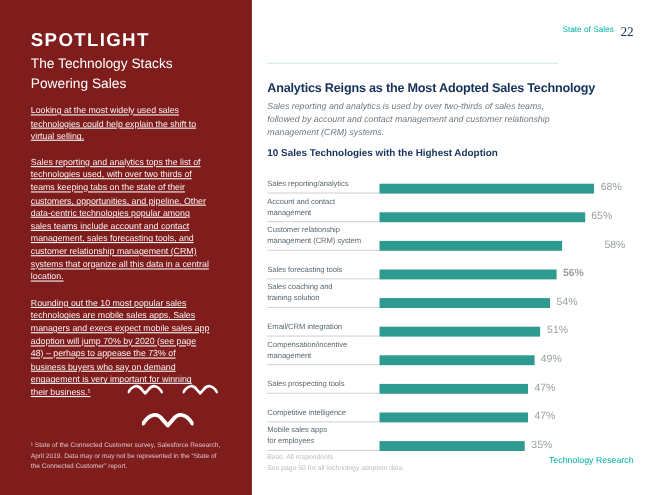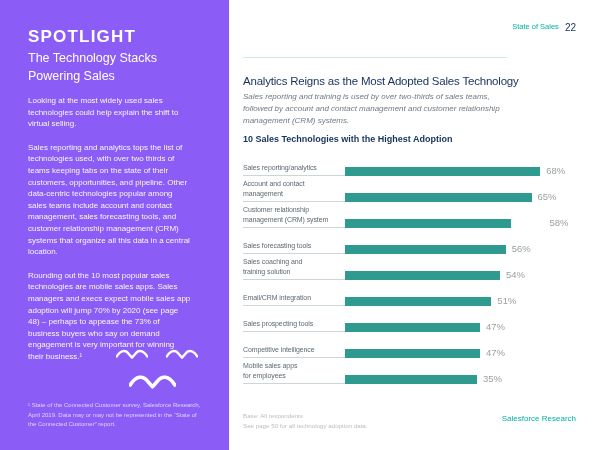--- a/index.html
+++ b/index.html
@@ -1,39 +1,39 @@
 <!DOCTYPE html>
 <html><head>
 <meta charset="utf-8">
 <style>
   html,body{margin:0;padding:0;background:#fff;}
   .page{position:relative;width:600px;height:450px;background:#ffffff;
         font-family:"Liberation Sans",sans-serif;overflow:hidden;}
 
   
-  .left-panel{position:absolute;left:0;top:0;width:229px;height:450px;background:#8b5cf6;color:#fff;}
+  .left-panel{position:absolute;left:0;top:0;width:229px;height:450px;background:#7f1d1d;color:#fff;}
   .kicker{position:absolute;left:28px;top:27px;font-size:17px;font-weight:bold;letter-spacing:1.2px;}
   .panel-title{position:absolute;left:28px;top:49px;font-size:12.5px;line-height:1.45;white-space:pre-line;}
   .panel-body{position:absolute;left:28px;top:95px;width:172px;}
-  .panel-body p{margin:0 8px 12px 0;font-size:8px;line-height:1.45;color:rgba(255,255,255,0.95);}
+  .panel-body p{margin:0 8px 12px 0;font-size:8px;line-height:1.45;color:rgba(255,255,255,0.95);text-decoration:underline;}
   .birds{position:absolute;left:116px;top:348px;width:96px;height:48px;}
   .bird{position:absolute;}
   .bird svg{display:block;}
   .bird-1{left:0;top:3;}
   .bird-2{left:50;top:3;left:50px;}
   .bird-3{left:13px;top:25px;}
   .panel-footnote{position:absolute;left:28px;top:401px;width:176px;font-size:6px;line-height:1.6;color:rgba(255,255,255,0.72);}
 
   
   .page-header{position:absolute;top:22px;right:24px;display:flex;align-items:flex-start;gap:6px;}
   .report-title{font-size:7.5px;color:#00b0a2;}
-  .page-number{font-size:10px;color:#16325c;}
+  .page-number{font-size:12px;color:#16325c;font-family:Liberation Serif, serif;}
 
   .title-rule{position:absolute;left:243px;top:57px;width:264px;height:1px;background:#cdebe7;}
-  .main-title{position:absolute;left:243px;top:67px;width:350px;font-size:11.5px;font-weight:normal;
+  .main-title{position:absolute;left:243px;top:67px;width:350px;font-size:11.5px;font-weight:bold;
               color:#16325c;letter-spacing:-0.2px;white-space:nowrap;}
   .main-subtitle{position:absolute;left:243px;top:91px;width:272px;font-size:8px;font-style:italic;
                  color:#6e7a83;line-height:1.5;}
   .chart-heading{position:absolute;left:243px;top:134px;font-size:9px;font-weight:bold;color:#16325c;}
 
   .chart{position:absolute;left:243px;top:150px;width:352px;}
   .chart-row{display:flex;align-items:flex-end;height:26px;}
   .row-labelwrap{width:102px;height:100%;box-sizing:border-box;border-bottom:1px solid #ccd6d8;
                  display:flex;align-items:flex-end;flex-shrink:0;}
   .row-label{font-size:7px;letter-spacing:-0.1px;line-height:1.35;color:#5d6a72;
@@ -78,21 +78,21 @@
     <div class="panel-footnote">¹ State of the Connected Customer survey, Salesforce Research, April 2019. Data may or may not be represented in the “State of the Connected Customer” report.</div>
   </aside>
 
   <div class="page-header">
     <span class="report-title">State of Sales</span>
     <span class="page-number">22</span>
   </div>
 
   <div class="title-rule"></div>
   <h1 class="main-title">Analytics Reigns as the Most Adopted Sales Technology</h1>
-  <div class="main-subtitle">Sales reporting and training is used by over two-thirds of sales teams, followed by account and contact management and customer relationship management (CRM) systems.</div>
+  <div class="main-subtitle">Sales reporting and analytics is used by over two-thirds of sales teams, followed by account and contact management and customer relationship management (CRM) systems.</div>
   <div class="chart-heading">10 Sales Technologies with the Highest Adoption</div>
 
   <div class="chart">
       <div class="chart-row">
         <div class="row-labelwrap">
           <span class="row-label">Sales reporting/analytics</span>
         </div>
         <div class="row-bar" style="width: 195.16px; background: rgb(47, 155, 144);"></div>
         <div class="row-value" style="color: rgb(154, 160, 162);">68%</div>
       </div>
@@ -109,36 +109,44 @@
 management (CRM) system</span>
         </div>
         <div class="row-bar" style="width: 166.46px; background: rgb(47, 155, 144);"></div>
         <div class="row-value" style="color: rgb(154, 160, 162); padding-left: 32px;">58%</div>
       </div>
       <div class="chart-row">
         <div class="row-labelwrap">
           <span class="row-label">Sales forecasting tools</span>
         </div>
         <div class="row-bar" style="width: 160.72px; background: rgb(47, 155, 144);"></div>
-        <div class="row-value" style="color: rgb(154, 160, 162);">56%</div>
+        <div class="row-value" style="color: rgb(154, 160, 162); font-weight: bold;">56%</div>
       </div>
       <div class="chart-row">
         <div class="row-labelwrap">
           <span class="row-label">Sales coaching and
 training solution</span>
         </div>
         <div class="row-bar" style="width: 154.98px; background: rgb(47, 155, 144);"></div>
         <div class="row-value" style="color: rgb(154, 160, 162);">54%</div>
       </div>
       <div class="chart-row">
         <div class="row-labelwrap">
           <span class="row-label">Email/CRM integration</span>
         </div>
         <div class="row-bar" style="width: 146.37px; background: rgb(47, 155, 144);"></div>
         <div class="row-value" style="color: rgb(154, 160, 162); margin-top: 32px;">51%</div>
+      </div>
+      <div class="chart-row">
+        <div class="row-labelwrap">
+          <span class="row-label">Compensation/incentive
+management</span>
+        </div>
+        <div class="row-bar" style="width: 140.63px; background: rgb(47, 155, 144);"></div>
+        <div class="row-value" style="color: rgb(154, 160, 162);">49%</div>
       </div>
       <div class="chart-row">
         <div class="row-labelwrap">
           <span class="row-label">Sales prospecting tools</span>
         </div>
         <div class="row-bar" style="width: 134.89px; background: rgb(47, 155, 144);"></div>
         <div class="row-value" style="color: rgb(154, 160, 162);">47%</div>
       </div>
       <div class="chart-row">
         <div class="row-labelwrap">
@@ -154,15 +162,15 @@
         </div>
         <div class="row-bar" style="width: 132.02px; background: rgb(47, 155, 144);"></div>
         <div class="row-value" style="color: rgb(154, 160, 162);">35%</div>
       </div>
     </div>
 
   <div class="chart-footnote">
     <div>Base: All respondents</div>
     <div>See page 50 for all technology adoption data.</div>
   </div>
-  <div class="brand">Salesforce Research</div>
+  <div class="brand">Technology Research</div>
 
 </div>
 
 </body></html>

